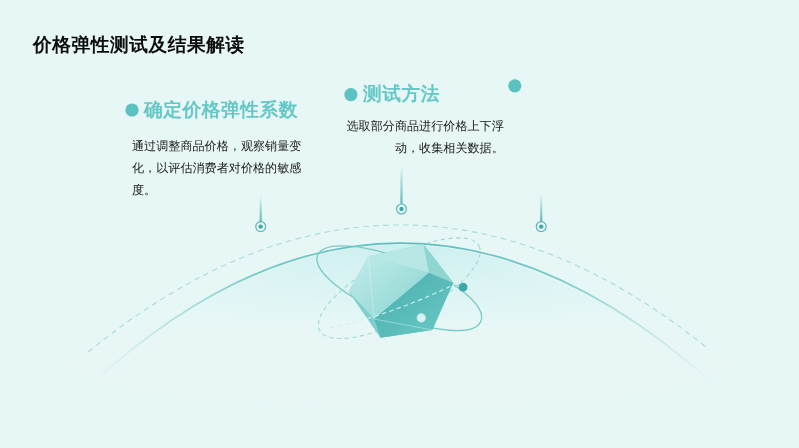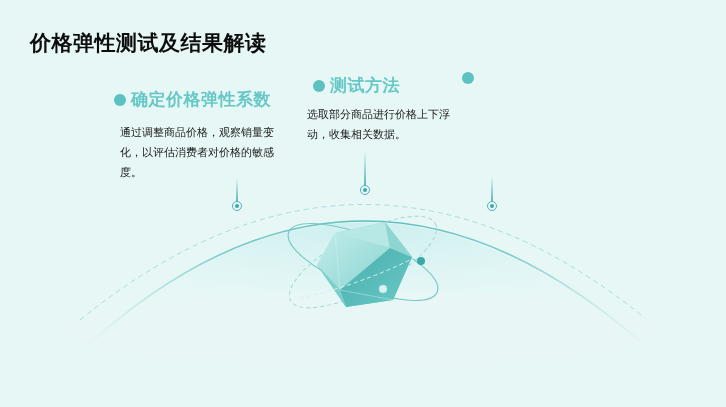--- a/index.html
+++ b/index.html
@@ -3,21 +3,21 @@
 <meta charset="utf-8">
 <style>
   html, body { margin:0; padding:0; }
   body {
     width:726px; height:407px; overflow:hidden; position:relative;
     background:#e7f7f6;
     font-family:"DejaVu Sans","Liberation Sans",sans-serif;
   }
   .page-title {
     position:absolute; left:30px; top:29px;
-    font-size:21px; font-weight:bold; color:#0d0d0d; letter-spacing:0.5px;
+    font-size:17px; font-weight:bold; color:#0d0d0d; letter-spacing:0.5px;
   }
   .section { position:absolute; }
   .section-heading { position:relative; height:22px; white-space:nowrap; }
   .heading-dot {
     position:absolute; left:0; top:5px; width:12px; height:12px; border-radius:50%;
     background:#5bc2c1;
   }
   .heading-text {
     position:absolute; left:17px; top:-1px; font-size:17px; font-weight:bold;
     color:#66c8c6; letter-spacing:0.5px;
@@ -102,21 +102,21 @@
     <span class="heading-text">确定价格弹性系数</span>
   </div>
   <div class="section-body" style="padding-left:6px;">通过调整商品价格，观察销量变化，以评估消费者对价格的敏感度。</div>
 </div>
 
 <div class="section" style="left:313px; top:75px; width:145px;">
   <div class="section-heading">
     <span class="heading-dot"></span>
     <span class="heading-text">测试方法</span>
   </div>
-  <div class="section-body" style="margin-left:-6px; margin-top:8px;">选取部分商品进行价格上下浮动，收集相关数据。</div>
+  <div class="section-body" style="margin-left:-6px; margin-top:8px;text-align:right;">选取部分商品进行价格上下浮动，收集相关数据。</div>
 </div>
 
 <div class="section" style="left:462px; top:67px; width:140px;">
   <div class="section-heading">
     <span class="heading-dot"></span>
   </div>
 </div>
 
 <div class="connector" style="left:236px; top:178px; height:24px;"></div>
 <div class="node" style="left:232px; top:201px;"></div>

